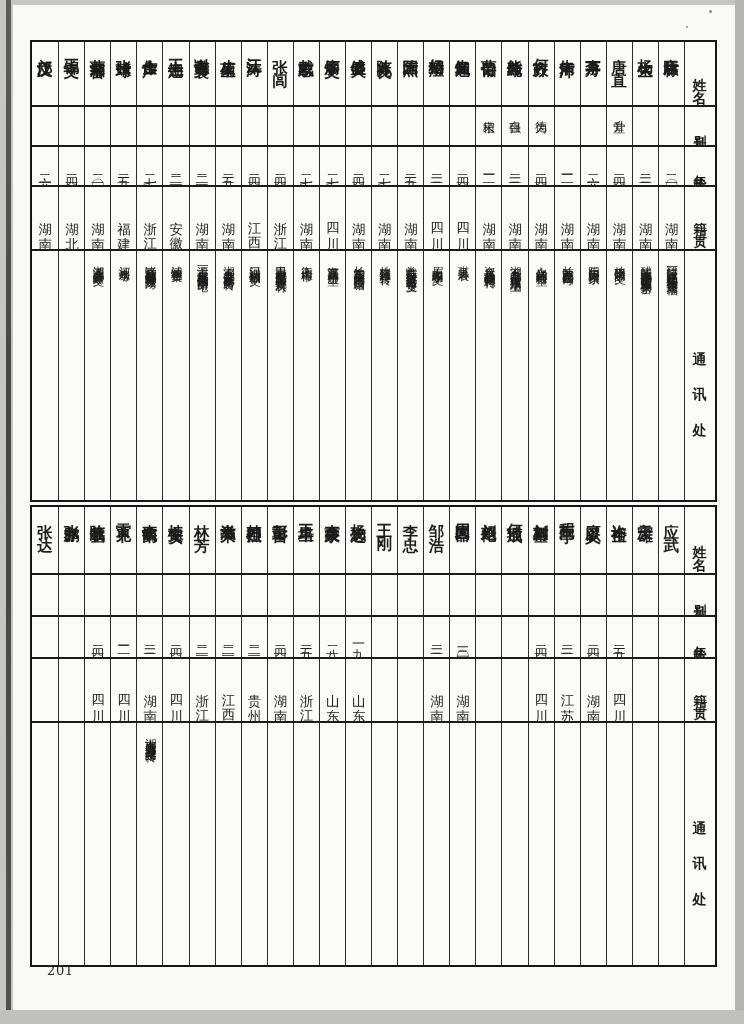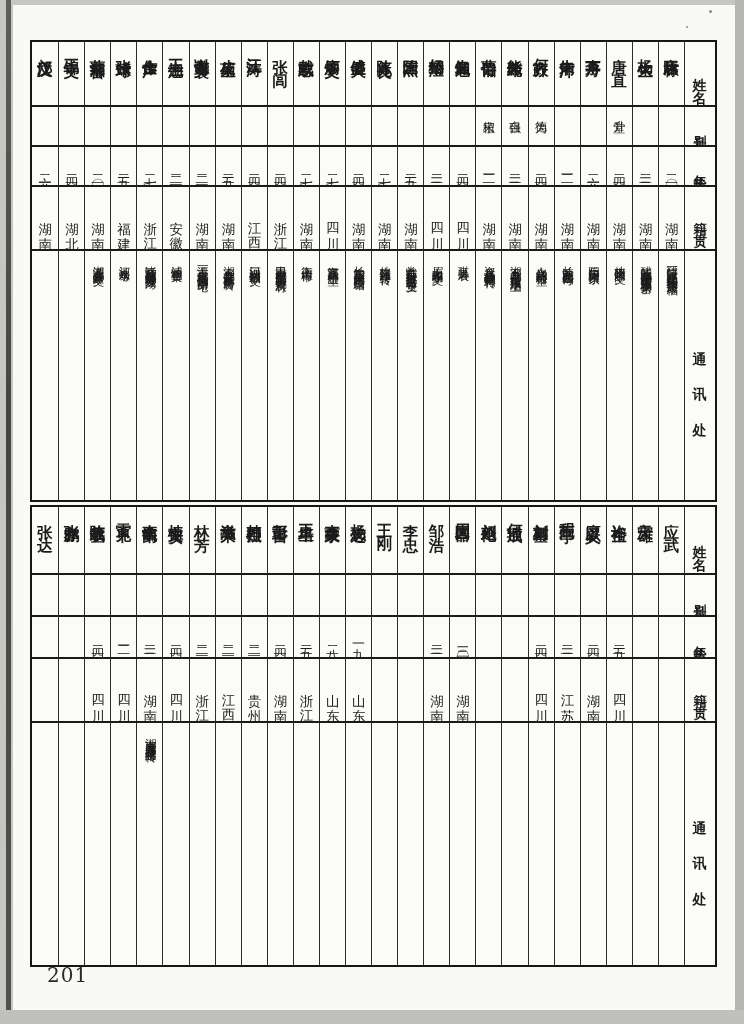--- a/index.html
+++ b/index.html
@@ -96,21 +96,21 @@
   .hdr.c-alias span{font-size:13px;letter-spacing:.15em;margin-bottom:-.15em;}
   .hdr.c-age span{font-size:13px;letter-spacing:.15em;margin-bottom:-.15em;}
   .hdr.c-origin span{font-size:13.5px;letter-spacing:1.0em;margin-bottom:-1.0em;}
   .hdr.c-contact span{font-size:14px;letter-spacing:2.6em;margin-bottom:-2.6em;}
   .hdr.c-name{padding-top:0;}
   .hdr.c-alias{padding-top:0;}
   .hdr.c-contact{padding-top:0;align-items:center;}
 
   .page-number{
     position:absolute;left:47px;top:963px;
-    font-size:20px;color:#2a2a28;letter-spacing:.05em;
+    font-size:13px;color:#2a2a28;letter-spacing:.05em;
     font-family:"DejaVu Serif", serif;
   }
 </style>
 </head>
 <body>
 
 <div class="page"></div>
 <div class="spine"></div>
 <div class="right-edge"></div>
 <div class="bottom-edge"></div>

